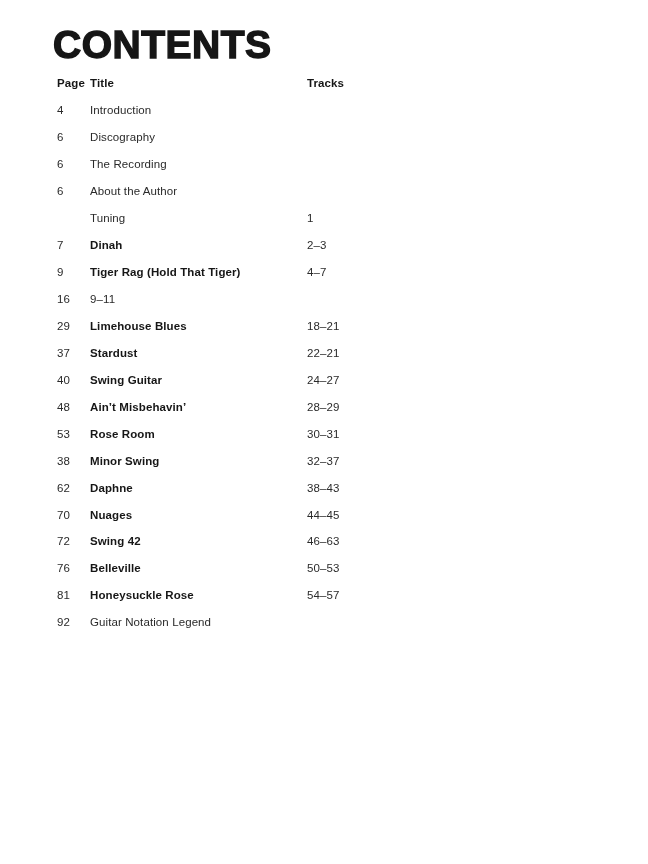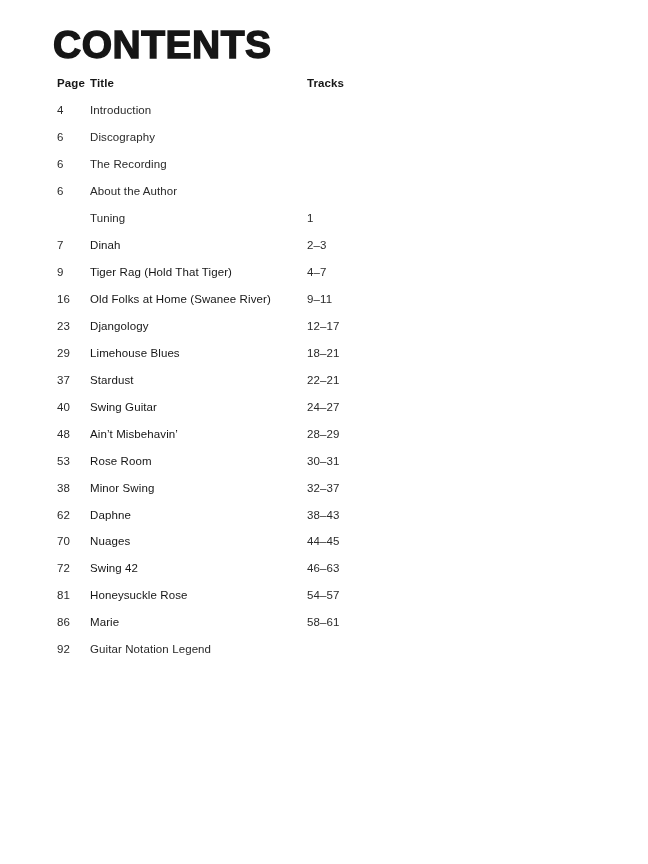--- a/index.html
+++ b/index.html
@@ -49,21 +49,21 @@
   .toc-rows{
     position:absolute;
     left:0; top:97px;
     width:648px;
   }
   .toc-row{
     height:26.95px;
   }
   .toc-row.bold .cell-title,
   .toc-row.bold .cell-page-sub{
-    font-weight:normal;
+    font-weight:bold;
     color:var(--bold-text);
   }
   .cell{ white-space:nowrap; }
 </style>
 </head>
 <body>
 
 <div class="page-container">
 
   <h1 class="contents-title">CONTENTS</h1>
@@ -105,27 +105,21 @@
       <span class="cell cell-title">Dinah</span>
       <span class="cell cell-tracks">2–3</span>
     </div>
       <div class="toc-grid-row toc-row bold">
       <span class="cell cell-page">9</span>
       <span class="cell cell-title">Tiger Rag (Hold That Tiger)</span>
       <span class="cell cell-tracks">4–7</span>
     </div>
       <div class="toc-grid-row toc-row bold">
       <span class="cell cell-page">16</span>
-      <span class="cell cell-title">Old Folks at Home (Swanee River)</span>
       <span class="cell cell-tracks">9–11</span>
-    </div>
-      <div class="toc-grid-row toc-row bold">
-      <span class="cell cell-page">23</span>
-      <span class="cell cell-title">Djangology</span>
-      <span class="cell cell-tracks">12–17</span>
     </div>
       <div class="toc-grid-row toc-row bold">
       <span class="cell cell-page">29</span>
       <span class="cell cell-title">Limehouse Blues</span>
       <span class="cell cell-tracks">18–21</span>
     </div>
       <div class="toc-grid-row toc-row bold">
       <span class="cell cell-page">37</span>
       <span class="cell cell-title">Stardust</span>
       <span class="cell cell-tracks">22–21</span>
@@ -159,28 +153,28 @@
       <span class="cell cell-page">70</span>
       <span class="cell cell-title">Nuages</span>
       <span class="cell cell-tracks">44–45</span>
     </div>
       <div class="toc-grid-row toc-row bold">
       <span class="cell cell-page">72</span>
       <span class="cell cell-title">Swing 42</span>
       <span class="cell cell-tracks">46–63</span>
     </div>
       <div class="toc-grid-row toc-row bold">
+      <span class="cell cell-page">76</span>
+      <span class="cell cell-title">Belleville</span>
+      <span class="cell cell-tracks">50–53</span>
+    </div>
+      <div class="toc-grid-row toc-row bold">
       <span class="cell cell-page">81</span>
       <span class="cell cell-title">Honeysuckle Rose</span>
       <span class="cell cell-tracks">54–57</span>
-    </div>
-      <div class="toc-grid-row toc-row bold">
-      <span class="cell cell-page">86</span>
-      <span class="cell cell-title">Marie</span>
-      <span class="cell cell-tracks">58–61</span>
     </div>
       <div class="toc-grid-row toc-row">
       <span class="cell cell-page">92</span>
       <span class="cell cell-title">Guitar Notation Legend</span>
       <span class="cell cell-tracks"></span>
     </div>
     </div>
 
 </div>
 

